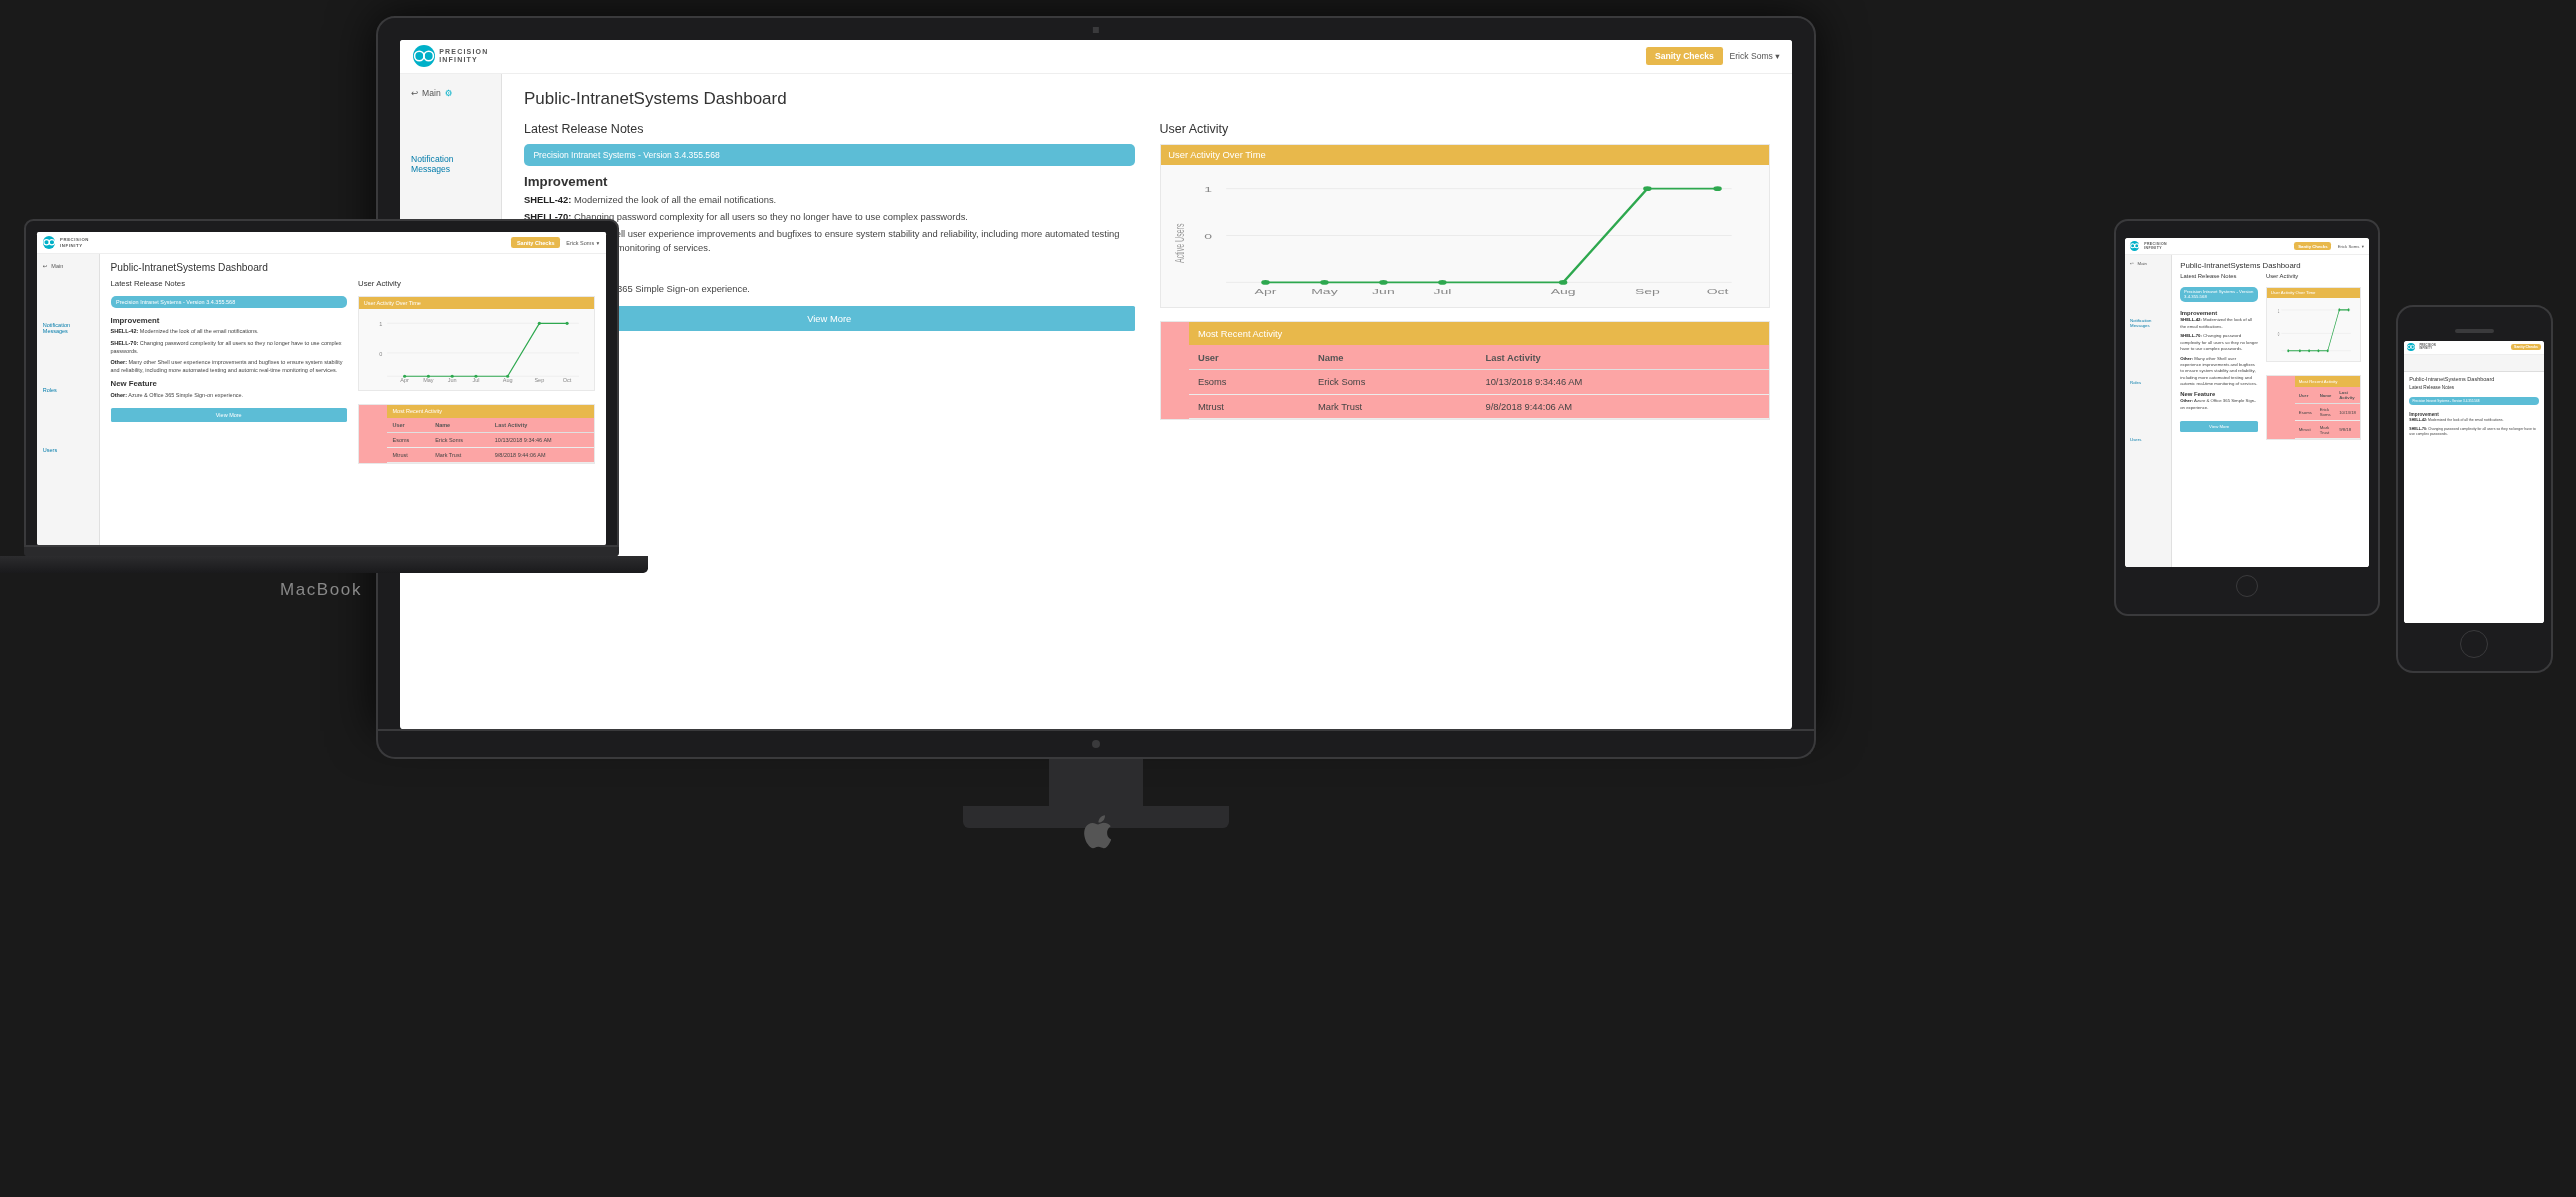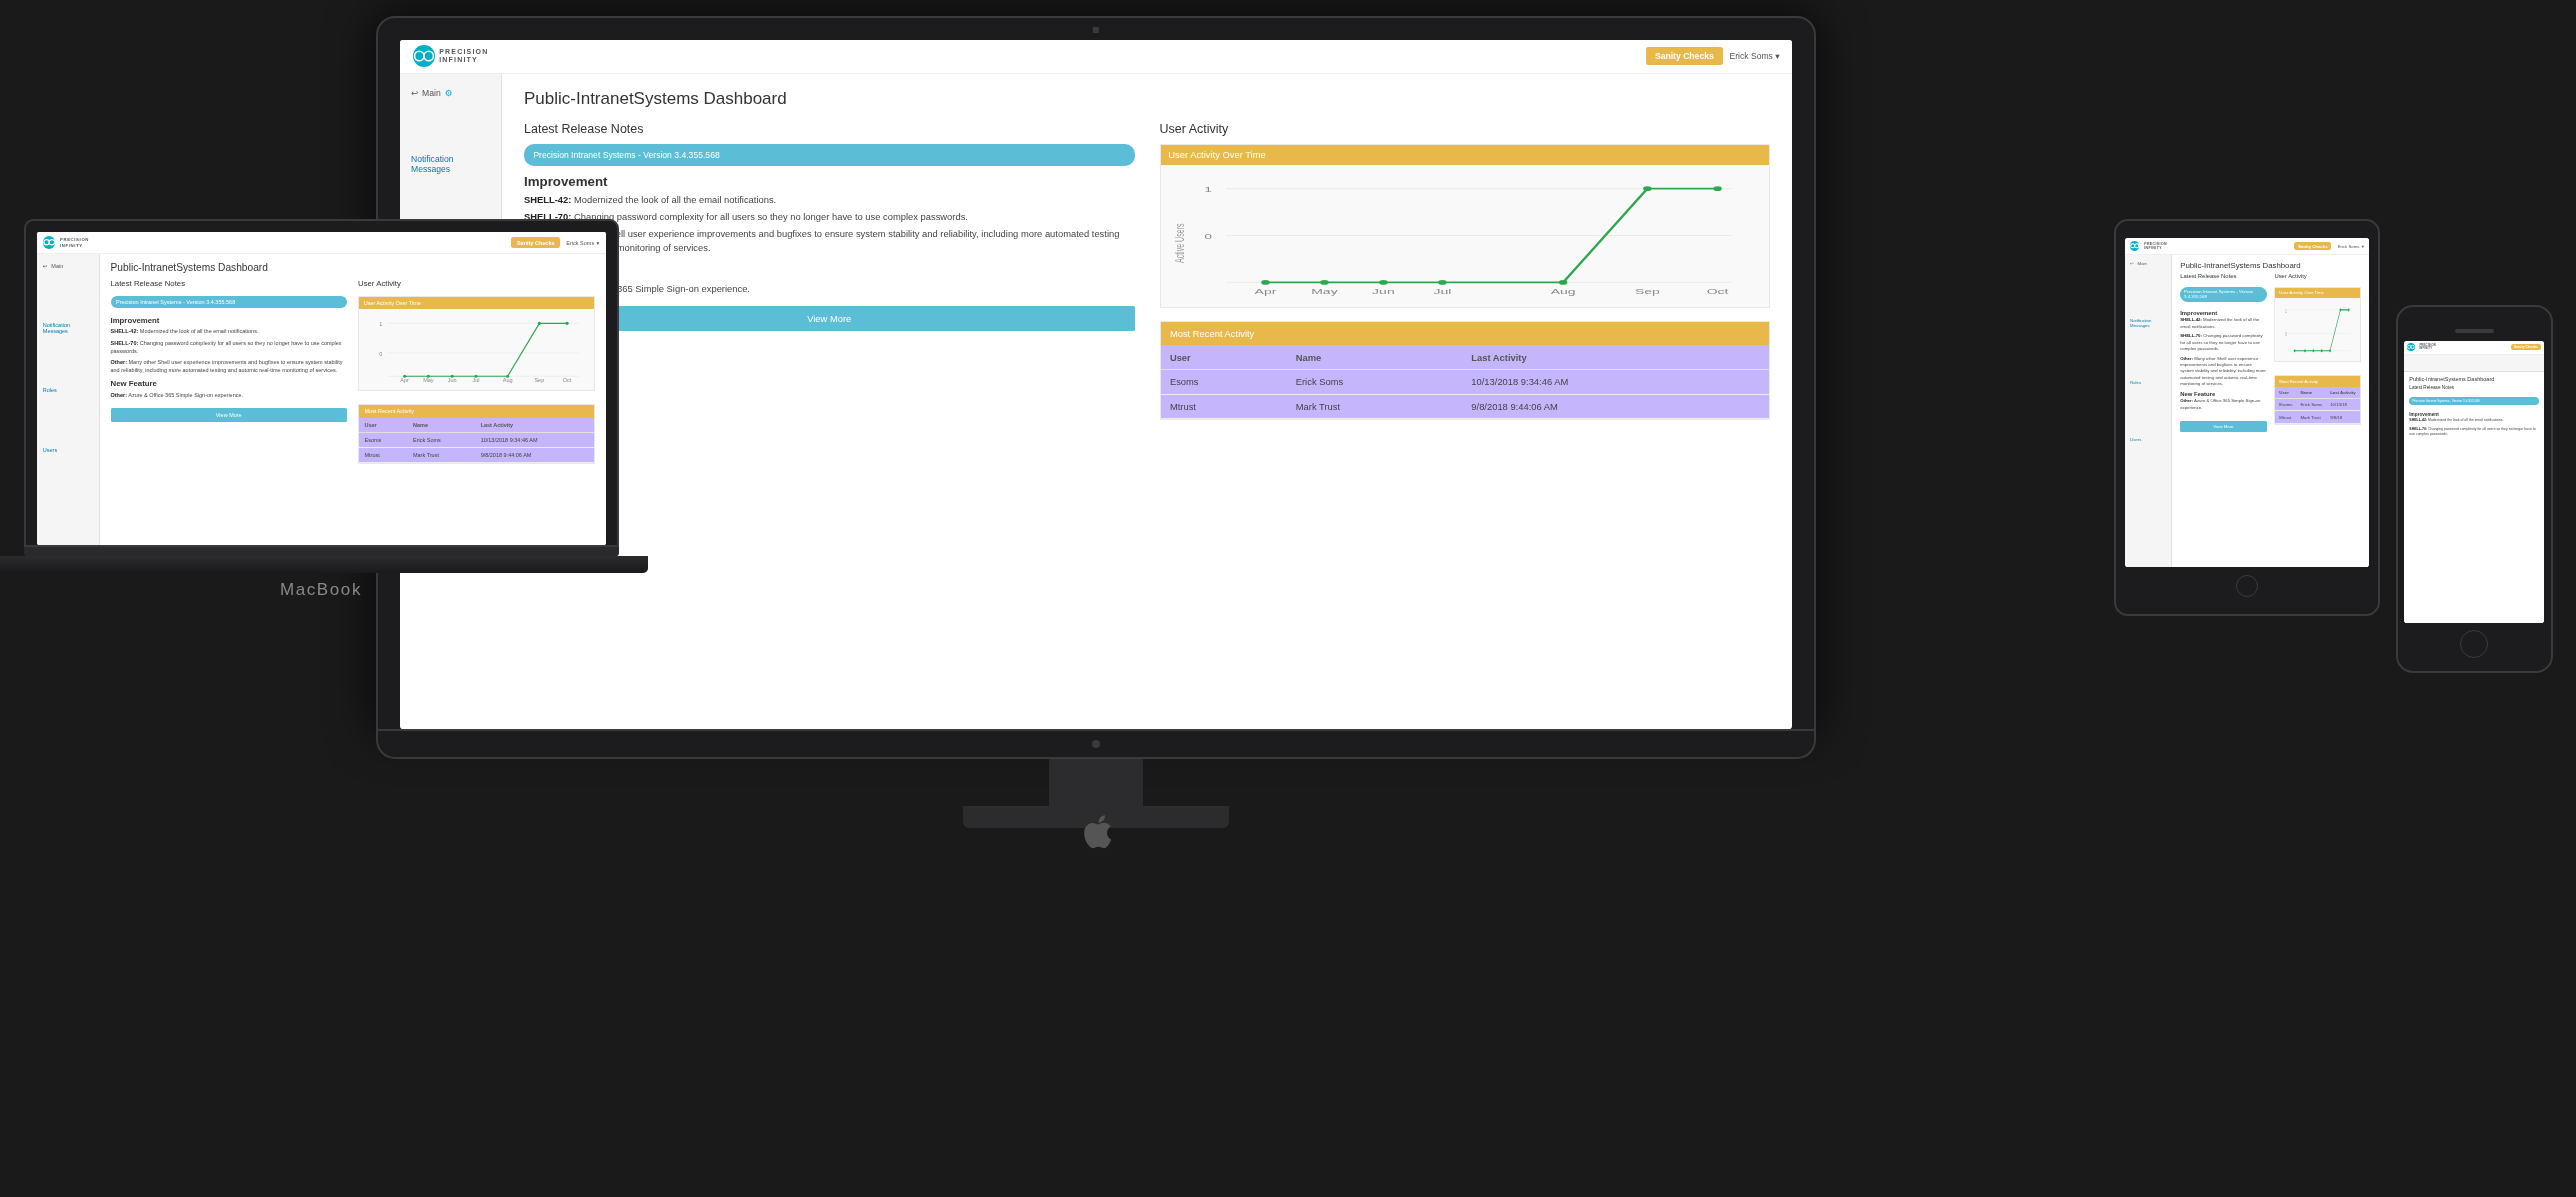--- a/index.html
+++ b/index.html
@@ -279,21 +279,21 @@
       color: #333;
       margin-bottom: 7.8px;
     }
 
     .release-note-card {
       background: #5cbdd6;
       color: white;
       padding: 6.3px 9.4px;
       font-size: 8.6px;
       margin-bottom: 7.8px;
-      border-radius: 10px;
+      border-radius: 5px;
     }
 
     .note-heading {
       font-size: 13.3px;
       font-weight: 600;
       color: #333;
       margin: 7.8px 0 3.9px;
     }
     .note-item {
       font-size: 9.4px;
@@ -332,22 +332,23 @@
       color: white;
       padding: 4.7px 7.8px;
       margin: -9.4px -9.4px 7.8px -9.4px;
     }
     .chart-area {
       position: relative;
       height: 125px;
     }
 
     .activity-table-container {
-      background: #c4b5fd;
+      background: #fca5a5;
       border: 0.8px solid #e8e8e8;
+      padding-left: 28px;
     }
     .activity-table-header {
       background: #e8b84b;
       color: white;
       padding: 6.3px 9.4px;
       font-size: 9.4px;
     }
     .activity-table {
       width: 100%;
       border-collapse: collapse;

